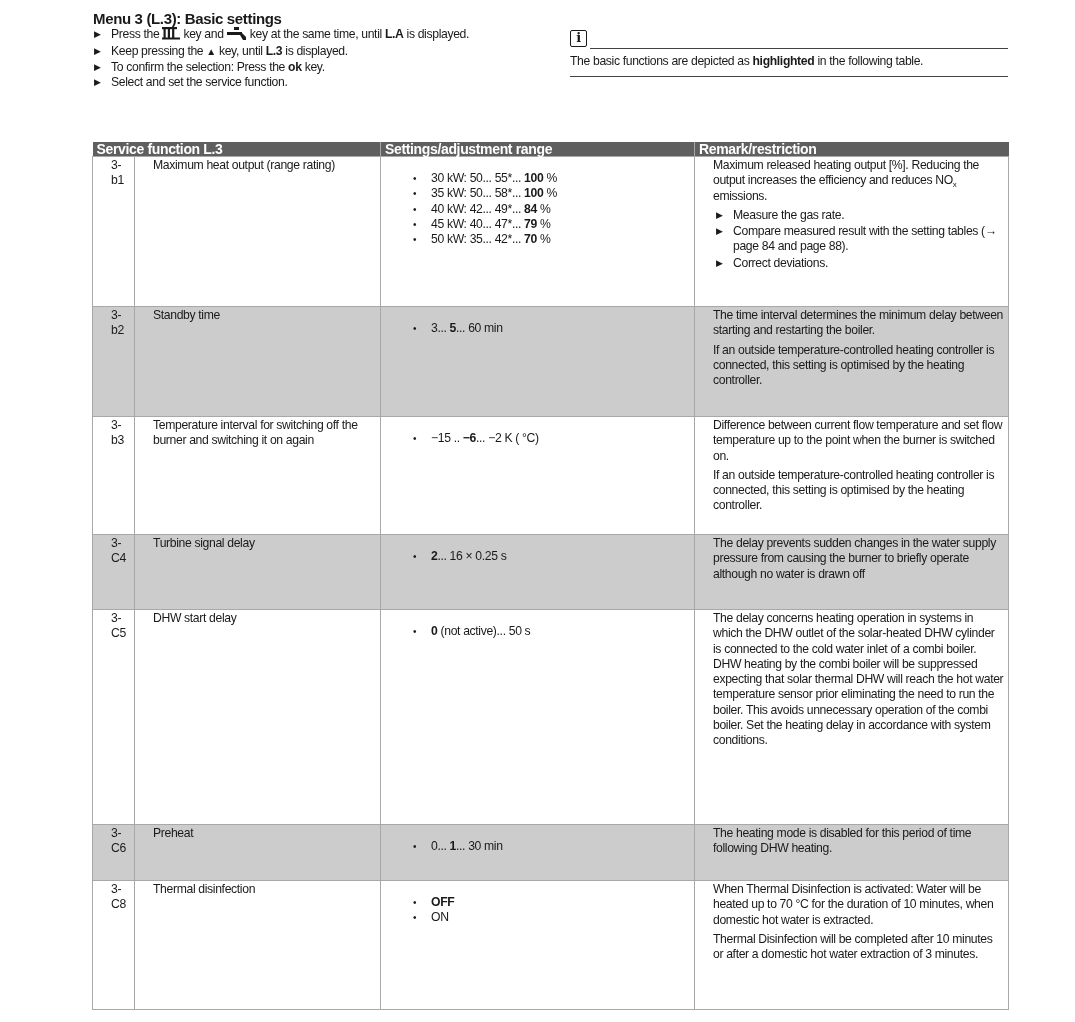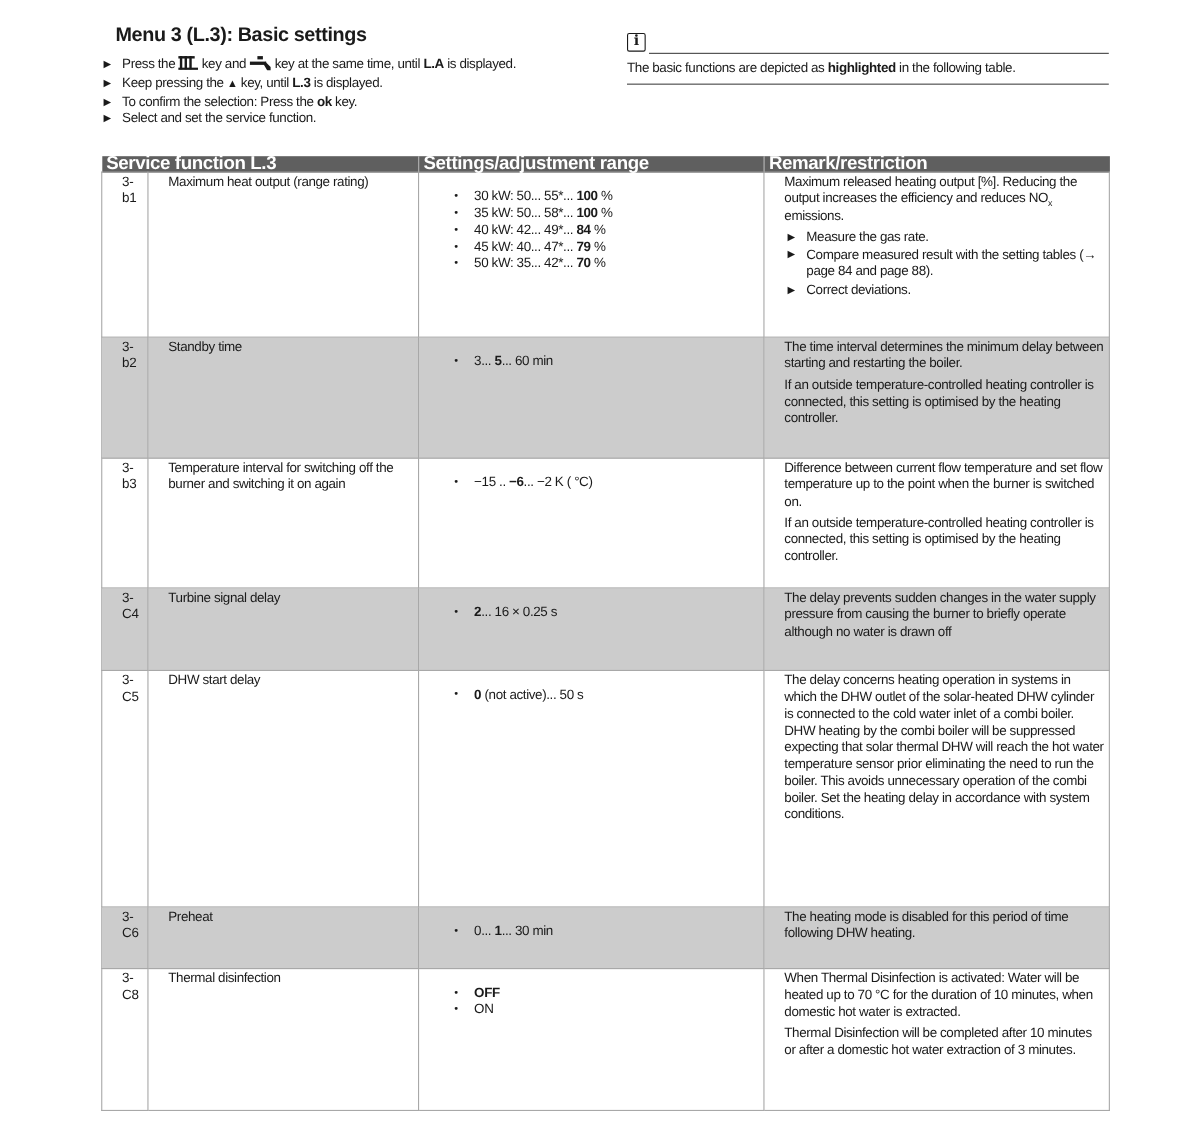--- a/index.html
+++ b/index.html
@@ -6,21 +6,21 @@
   body {
     width: 1075px; height: 1022px; position: relative; overflow: hidden;
     font-family: "Liberation Sans", "DejaVu Sans", sans-serif;
     color: #1a1a1a;
     font-size: 12.2px;
     letter-spacing: -0.35px;
   }
   b, .bold { font-weight: bold; }
 
   #left-intro { position: absolute; left: 93px; top: 11px; width: 470px; }
-  #menu-title { font-weight: bold; font-size: 18px; line-height: 16px; margin: 12px; }
+  #menu-title { font-weight: bold; font-size: 15px; line-height: 16px; margin: 0; }
   .step { position: relative; padding-left: 18px; line-height: 15.3px; }
   .step .tri { position: absolute; left: 1px; top: 0; font-size: 9px; }
   .keyglyph { display: inline-block; vertical-align: -2px; }
 
   #note-box { position: absolute; left: 570px; top: 30px; width: 438px; }
   #info-icon {
     position: absolute; left: 0; top: 0; width: 17px; height: 17px;
     border: 1.6px solid #1a1a1a; border-radius: 2px; box-sizing: border-box;
     font-weight: bold; font-size: 13px; line-height: 14px; text-align: center;
     font-family: "DejaVu Serif", serif;
@@ -28,21 +28,21 @@
   #note-rule-top { position: absolute; left: 20px; top: 18px; right: 0; border-top: 1px solid #444; }
   #note-text { position: absolute; left: 0; top: 23px; width: 438px; line-height: 16px; white-space: nowrap; }
   #note-rule-bottom { position: absolute; left: 0; top: 46px; right: 0; border-top: 1px solid #444; }
 
   table#service-table {
     position: absolute; left: 92px; top: 142px; width: 916px;
     border-collapse: collapse; table-layout: fixed;
   }
   #service-table th {
     background: #5f5f5f; color: #ffffff; text-align: left; font-weight: bold;
-    font-size: 17px; height: 14px; line-height: 14px; padding: 0 4px;
+    font-size: 14px; height: 14px; line-height: 14px; padding: 0 4px;
     border-left: 1px solid #a8a8a8;
   }
   #service-table th:first-child { border-left: none; }
   #service-table td {
     vertical-align: top; padding: 1px 4px 0 18px; line-height: 15.3px;
     border: 1px solid #a8a8a8;
   }
   #service-table tr.hl td { background: #cccccc; }
   .bullets { margin: 13px; padding: 0; list-style: none; }
   .bullets li { position: relative; padding-left: 19px; line-height: 15.3px; }

